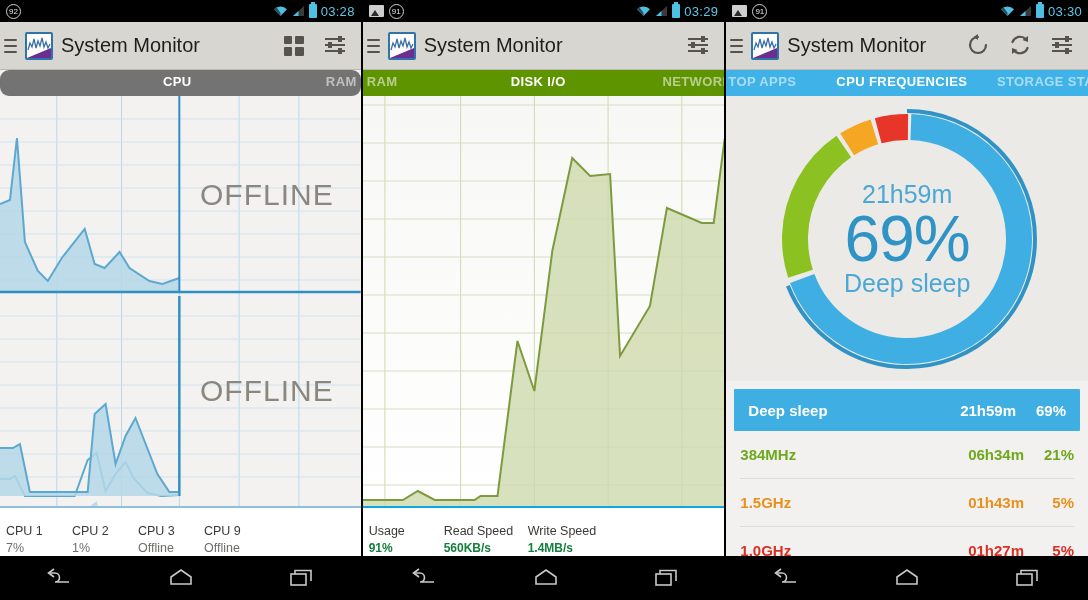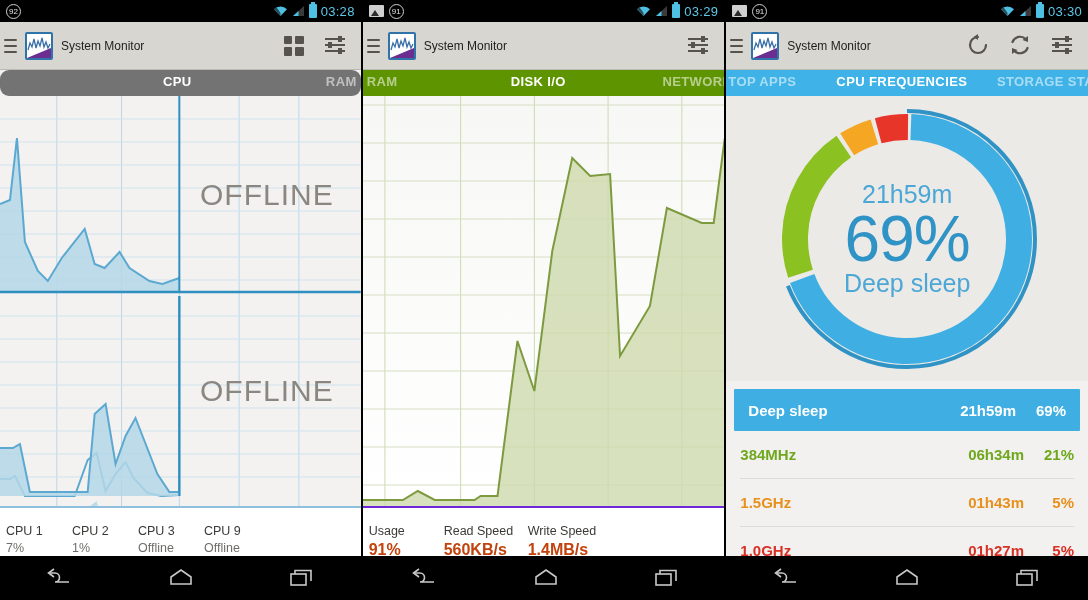--- a/index.html
+++ b/index.html
@@ -49,21 +49,21 @@
     height:48px; background:#d8d6d1; display:flex; align-items:center;
     padding:0 8px; gap:8px; border-bottom:1px solid #bcbab5; position:relative;
   }
   .hamburger { width:13px; height:14px; display:flex; flex-direction:column; justify-content:space-between; flex:0 0 13px; margin-left:-4px; }
   .hamburger span { display:block; height:2px; background:#56534e; border-radius:1px; }
   .app-icon {
     width:28px; height:28px; flex:0 0 28px; border:2px solid #2f73a8;
     background:#fff; position:relative; overflow:hidden; border-radius:2px;
   }
   .app-icon svg { position:absolute; inset:0; }
-  .app-title { font-size:12px; color:#1d1d1b; flex:1; white-space:nowrap; }
+  .app-title { font-size:20px; color:#1d1d1b; flex:1; white-space:nowrap; }
   .ab-icons { display:flex; align-items:center; gap:16px; padding-right:4px; }
   .icon-btn { width:26px; height:26px; position:relative; cursor:pointer; }
   .grid-icon { width:20px; height:20px; display:grid; grid-template-columns:1fr 1fr; grid-template-rows:1fr 1fr; gap:3px; margin:3px; }
   .grid-icon i { background:#56534e; border-radius:1px; display:block; }
   .sliders-icon { width:24px; height:24px; }
 
   
   .tabbar {
     height:26px; display:flex; align-items:center; position:relative;
     font-size:13px; font-weight:bold; letter-spacing:0.4px; overflow:hidden;
@@ -78,29 +78,29 @@
   .offline-lbl {
     position:absolute; color:#8a8781; font-size:30px; letter-spacing:1px;
     font-family:"Liberation Sans", sans-serif;
   }
 
   
   .footer-stats {
     background:#ffffff; border-top:2px solid #8ec0dd;
     display:flex; padding:16px 6px 10px 6px; height:72px;
   }
-  .footer-stats.green { border-top:2px solid #6d28d9; }
+  .footer-stats.green { border-top:2px solid #0ea5e9; }
   .stat-col { padding-right:10px; }
   .stat-col.w1 { width:66px; }
   .stat-col.w2 { width:75px; }
   .stat-col.w3 { width:84px; }
   .stat-name { font-size:12.5px; color:#3b3a38; margin-bottom:3px; }
   .stat-val { font-size:12.5px; color:#6f6d69; margin-bottom:3px; }
   .stat-freq { font-size:13.5px; color:#1d1d1b; font-weight:bold; }
-  .stat-big { font-size:16px; color:#c2410c; font-weight:bold; }
+  .stat-big { font-size:12px; color:#15803d; font-weight:bold; }
 
   
   .donut-wrap {
     position:relative; height:285px; background:#eceae7;
     display:flex; align-items:center; justify-content:center;
   }
   .donut-center {
     position:absolute; text-align:center; color:#3ba3d6;
     display:flex; flex-direction:column; align-items:center; line-height:1;
     top:50%; left:50%; transform:translate(-50%,-50%);

